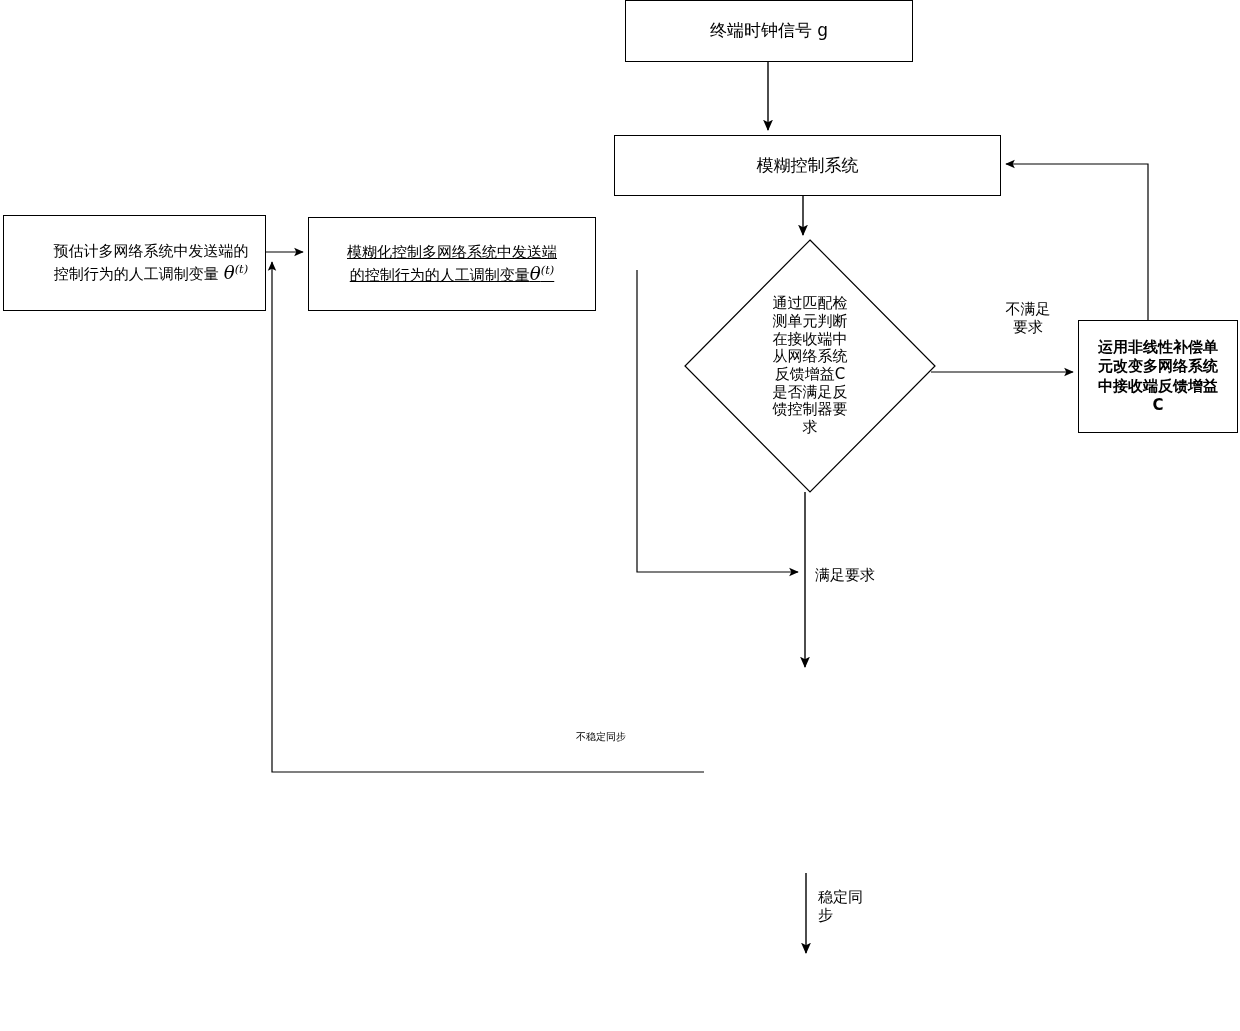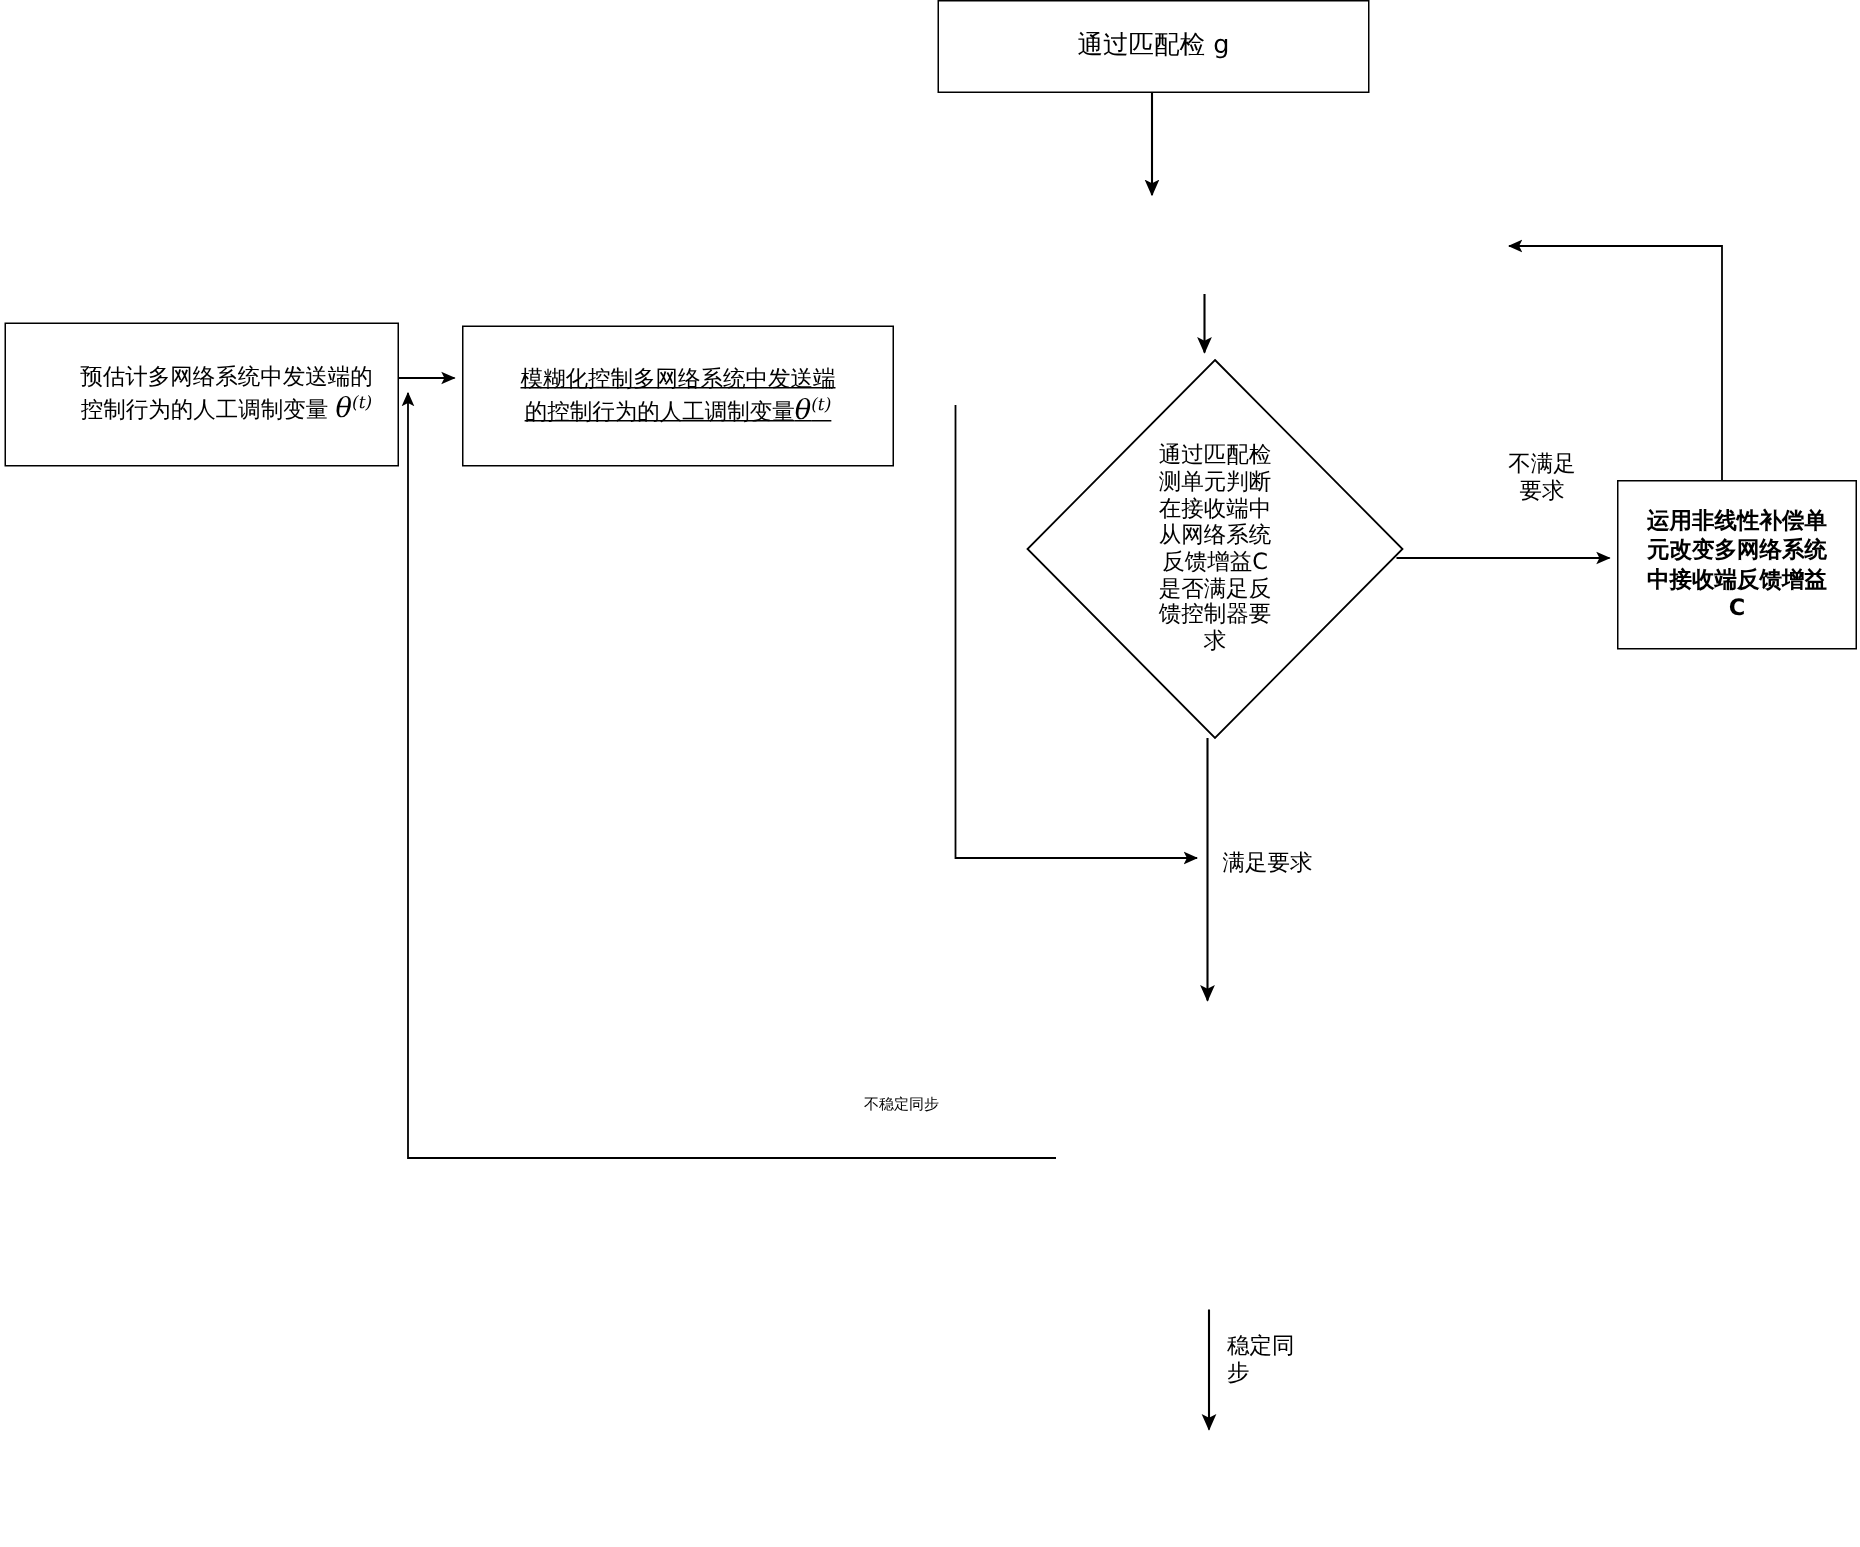--- a/index.html
+++ b/index.html
@@ -132,23 +132,26 @@
     <path d="M 805 492 L 805 667" stroke="#000000" stroke-width="1.4" fill="none" marker-end="url(#arrow)"></path>
 
     <path d="M 704 772 L 272 772 L 272 262" stroke="#000000" stroke-width="1.2" fill="none" marker-end="url(#arrow)"></path>
 
     <path d="M 266 252 L 303 252" stroke="#000000" stroke-width="1.2" fill="none" marker-end="url(#arrow)"></path>
 
     <path d="M 806 873 L 806 953" stroke="#000000" stroke-width="1.4" fill="none" marker-end="url(#arrow)"></path>
   </svg>
 
   <div class="node box" id="node-clock">
-    <span class="txt">通过匹配检 g</span>
+    <span class="txt">终端时钟信号 g</span>
   </div>
 
+  <div class="node box" id="node-fuzzy">
+    <span class="txt">模糊控制系统</span>
+  </div>
 
   <div class="node box" id="node-estimate">
     <span class="txt"><span>预估计多网络系统中发送端的</span><br><span>控制行为的人工调制变量 </span><span class="theta">θ</span><span class="sup">(t)</span></span>
   </div>
 
   <div class="node box" id="node-fuzzify">
     <span class="txt"><span>模糊化控制多网络系统中发送端</span><br><span>的控制行为的人工调制变量</span><span class="theta">θ</span><span class="sup">(t)</span></span>
   </div>
 
   <div class="node box" id="node-compensate">

